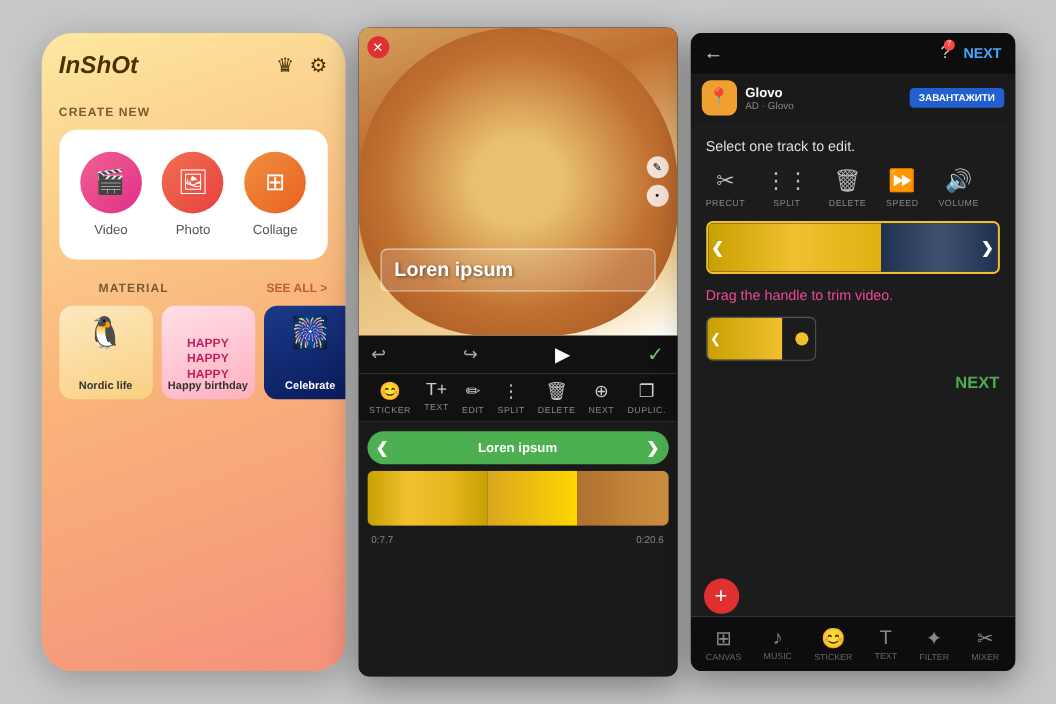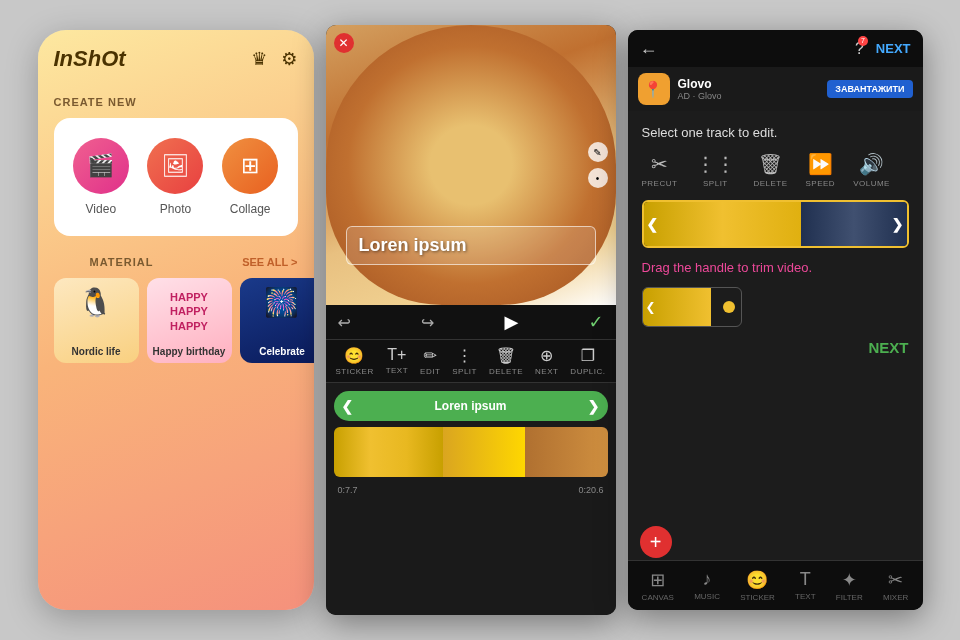--- a/index.html
+++ b/index.html
@@ -168,21 +168,21 @@
     .material-decorative {
       position: absolute;
       top: 8px;
       left: 50%;
       transform: translateX(-50%);
       font-size: 28px;
     }
 
     .birthday-text {
       position: absolute;
-      top: 12px;
+      top: 27px;
       left: 0;
       right: 0;
       text-align: center;
       font-size: 11px;
       font-weight: 800;
       color: #c02060;
       line-height: 1.3;
     }
 
     

